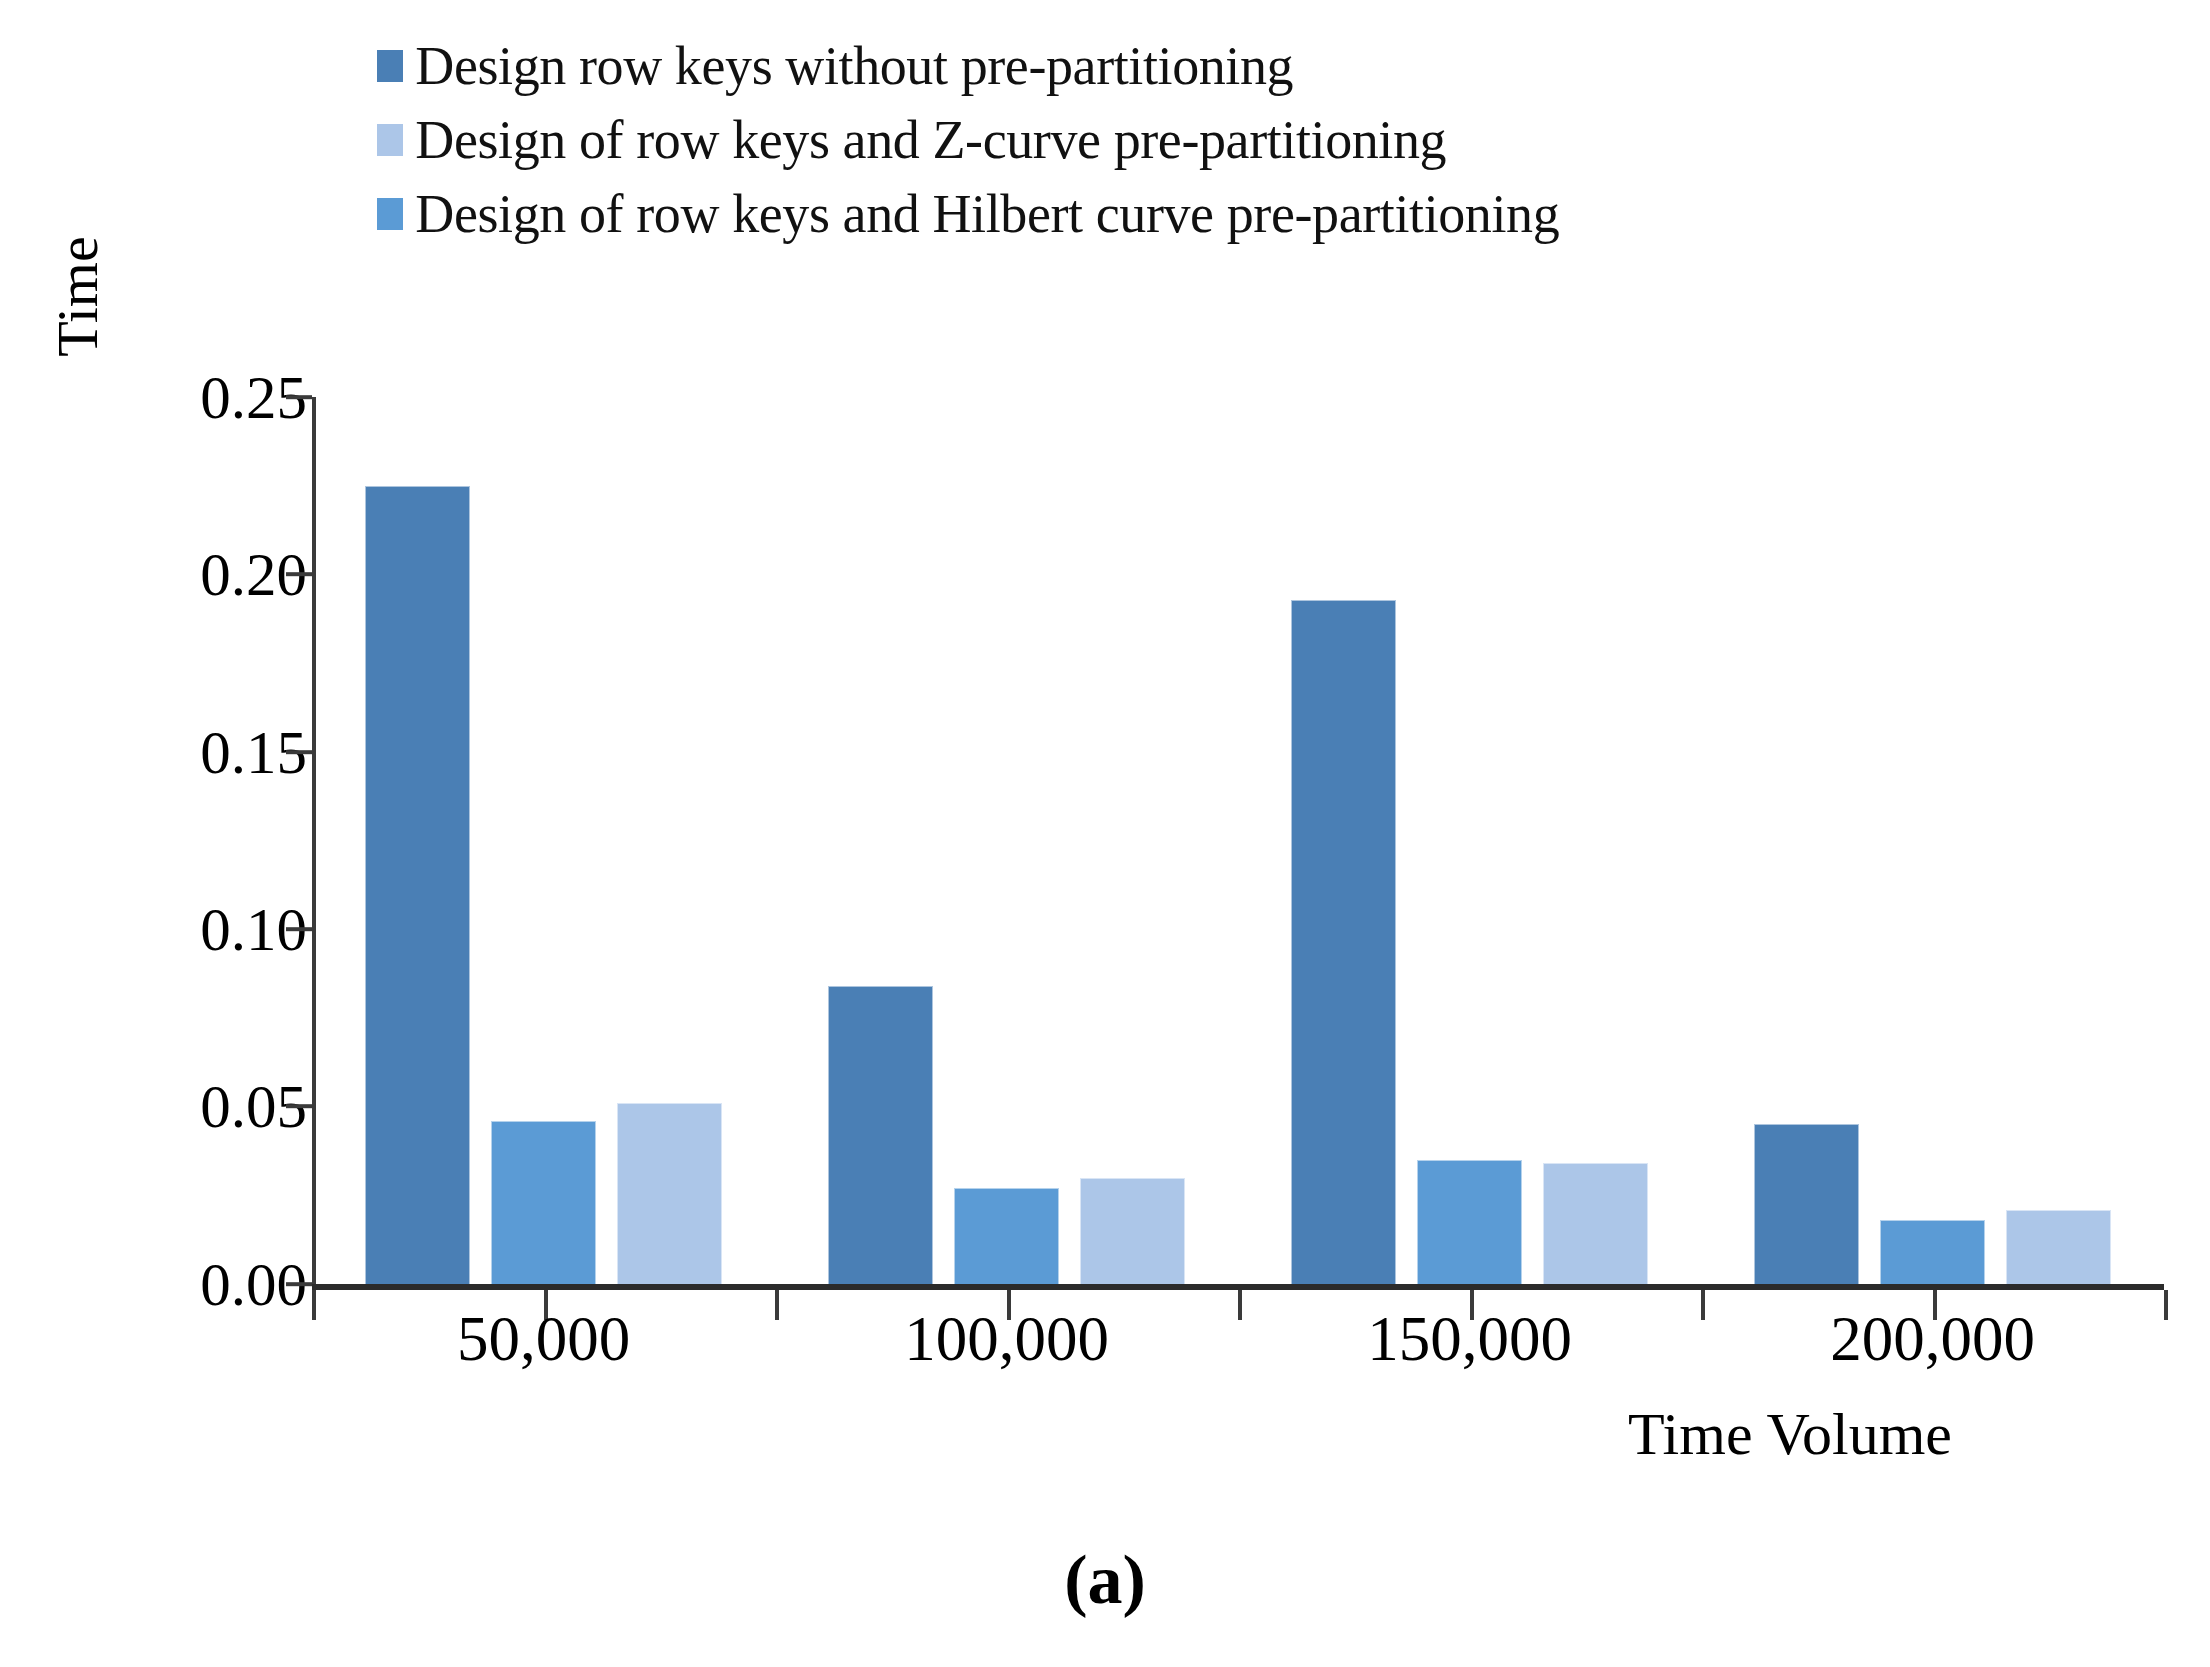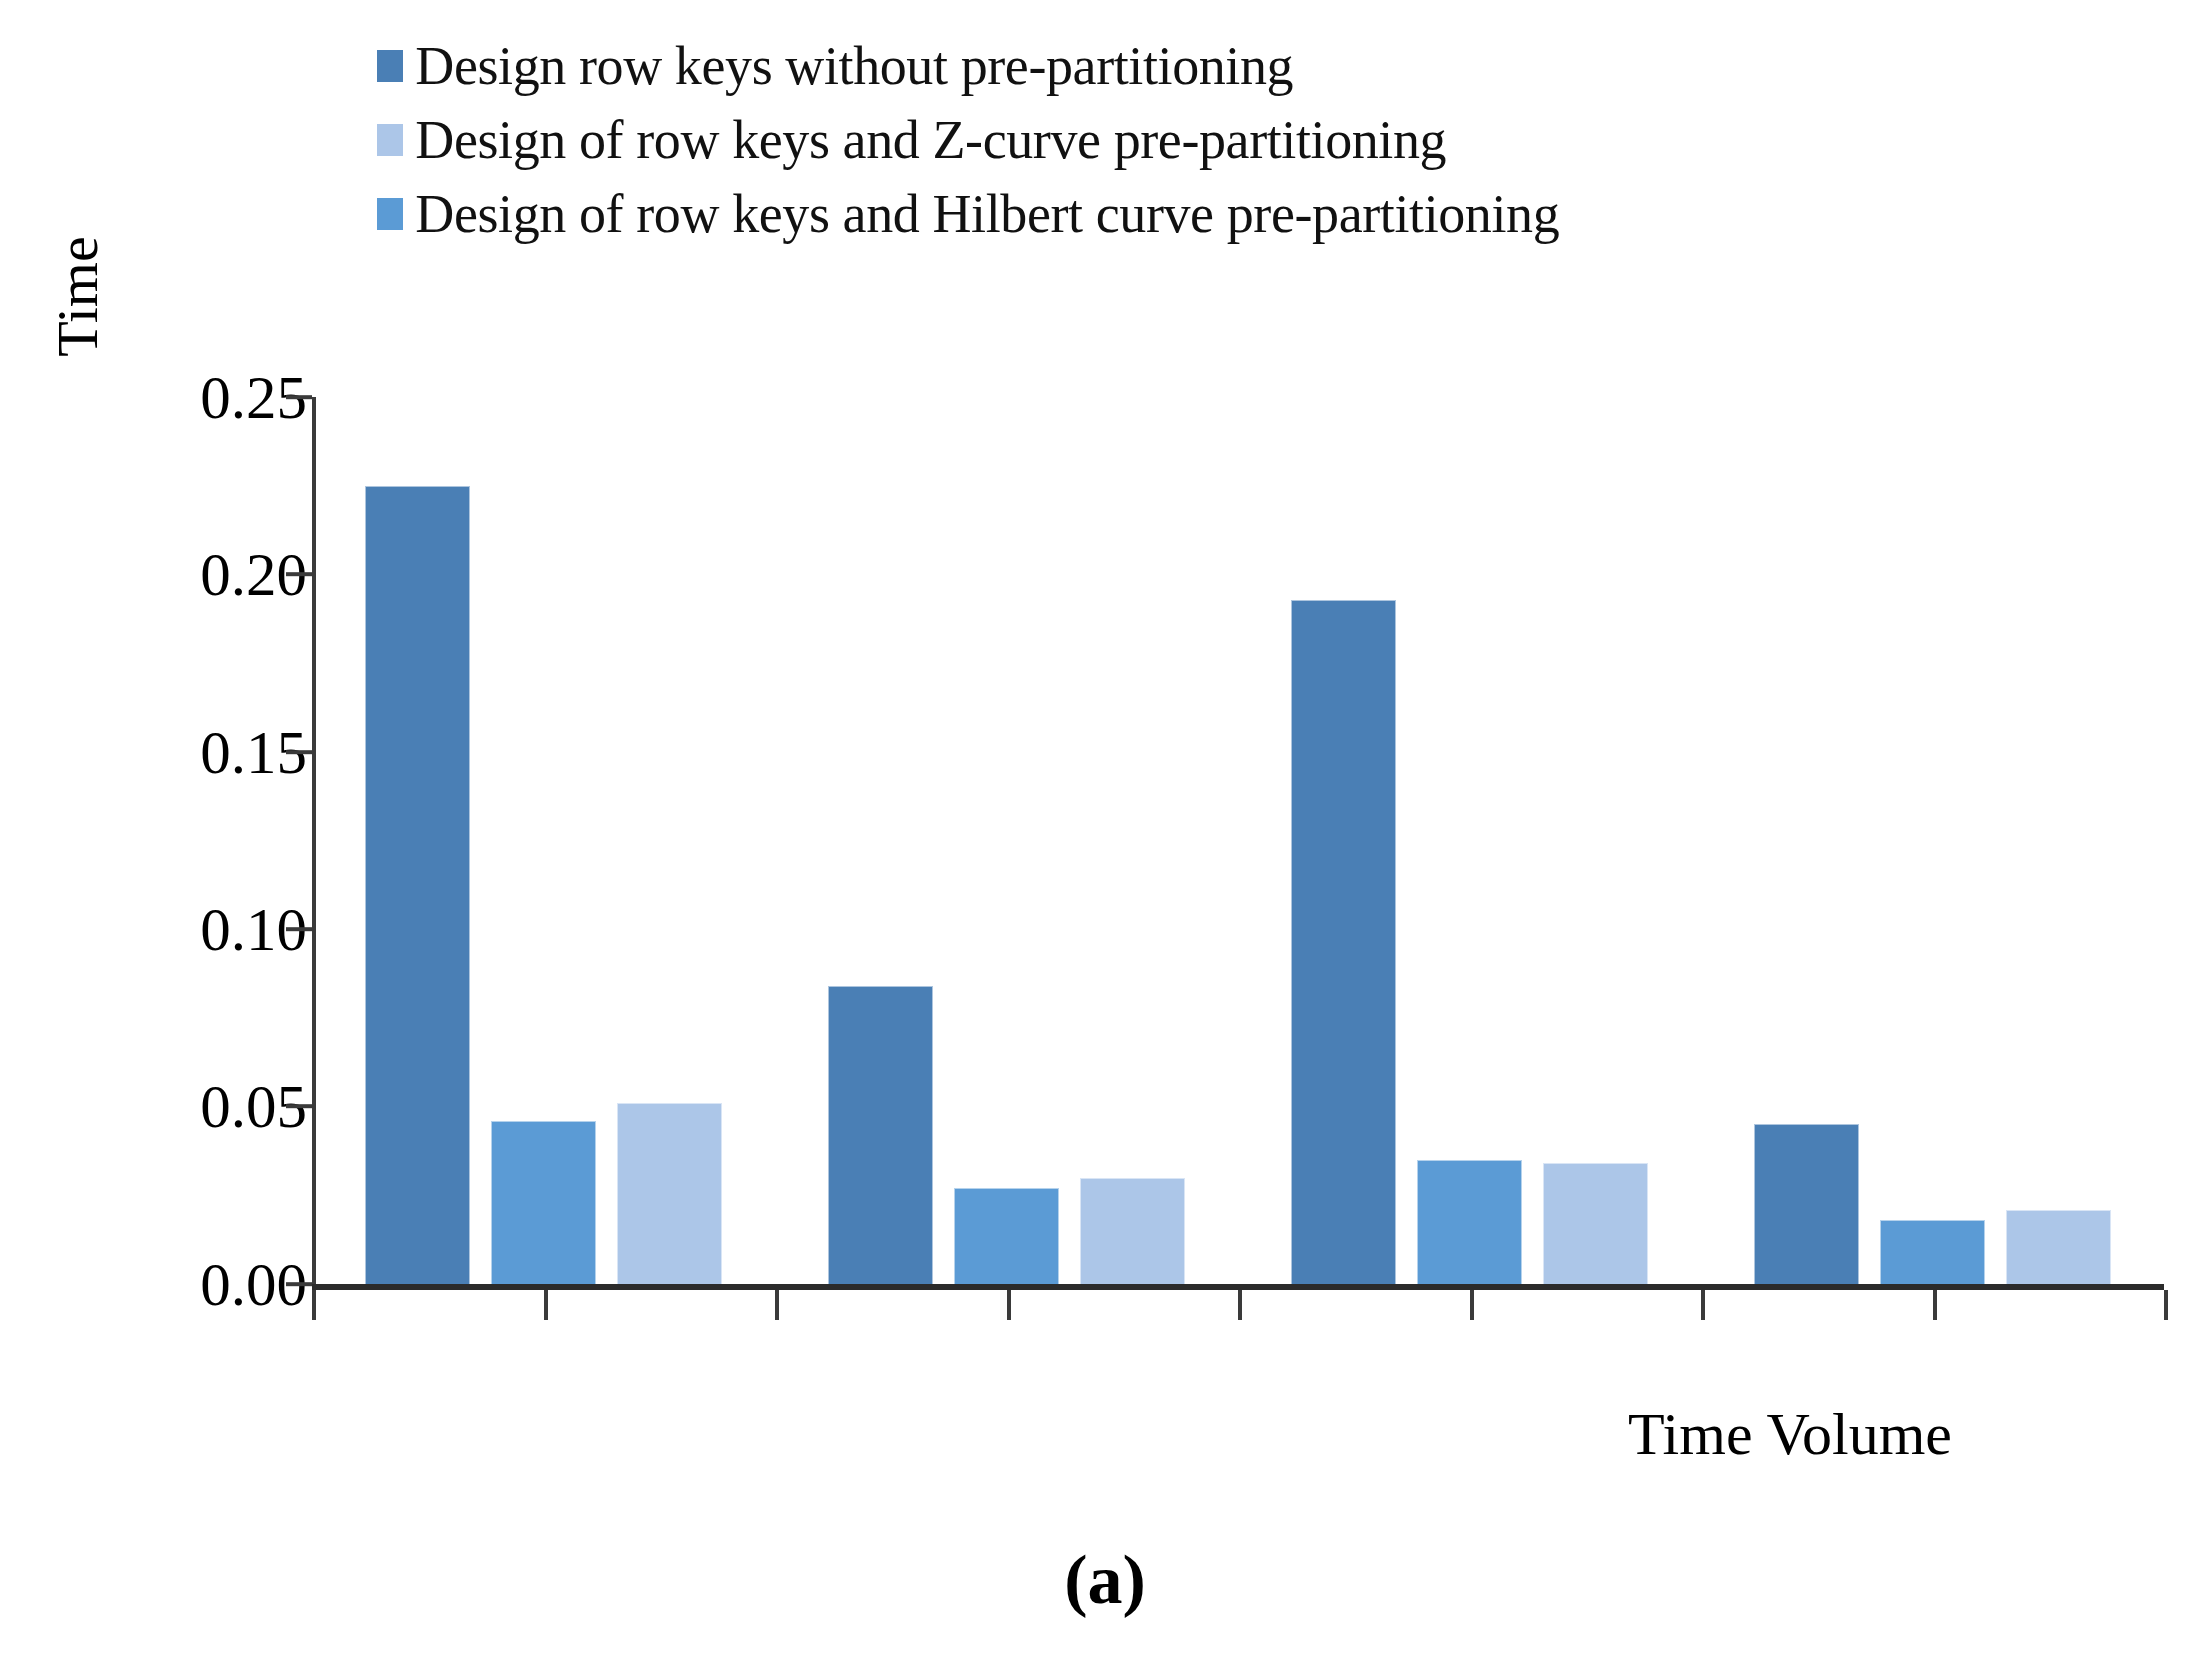--- a/index.html
+++ b/index.html
@@ -245,18 +245,24 @@
       <div class="xtick-mark" style="left: 463px;"></div>
       <div class="xtick-mark" style="left: 926px;"></div>
       <div class="xtick-mark" style="left: 1389px;"></div>
       <div class="xtick-mark" style="left: 1852px;"></div>
       <div class="xtick-mark" style="left: 232px;"></div>
       <div class="xtick-mark" style="left: 695px;"></div>
       <div class="xtick-mark" style="left: 1158px;"></div>
       <div class="xtick-mark" style="left: 1621px;"></div>
     </div>
 
+  <div id="xtick-labels">
+      <div class="xtick-label">50,000</div>
+      <div class="xtick-label">100,000</div>
+      <div class="xtick-label">150,000</div>
+      <div class="xtick-label">200,000</div>
+    </div>
 
   <div id="xlabel">Time Volume</div>
 </div>
 
 <div id="caption">(a)</div>
 
 
 </body></html>

